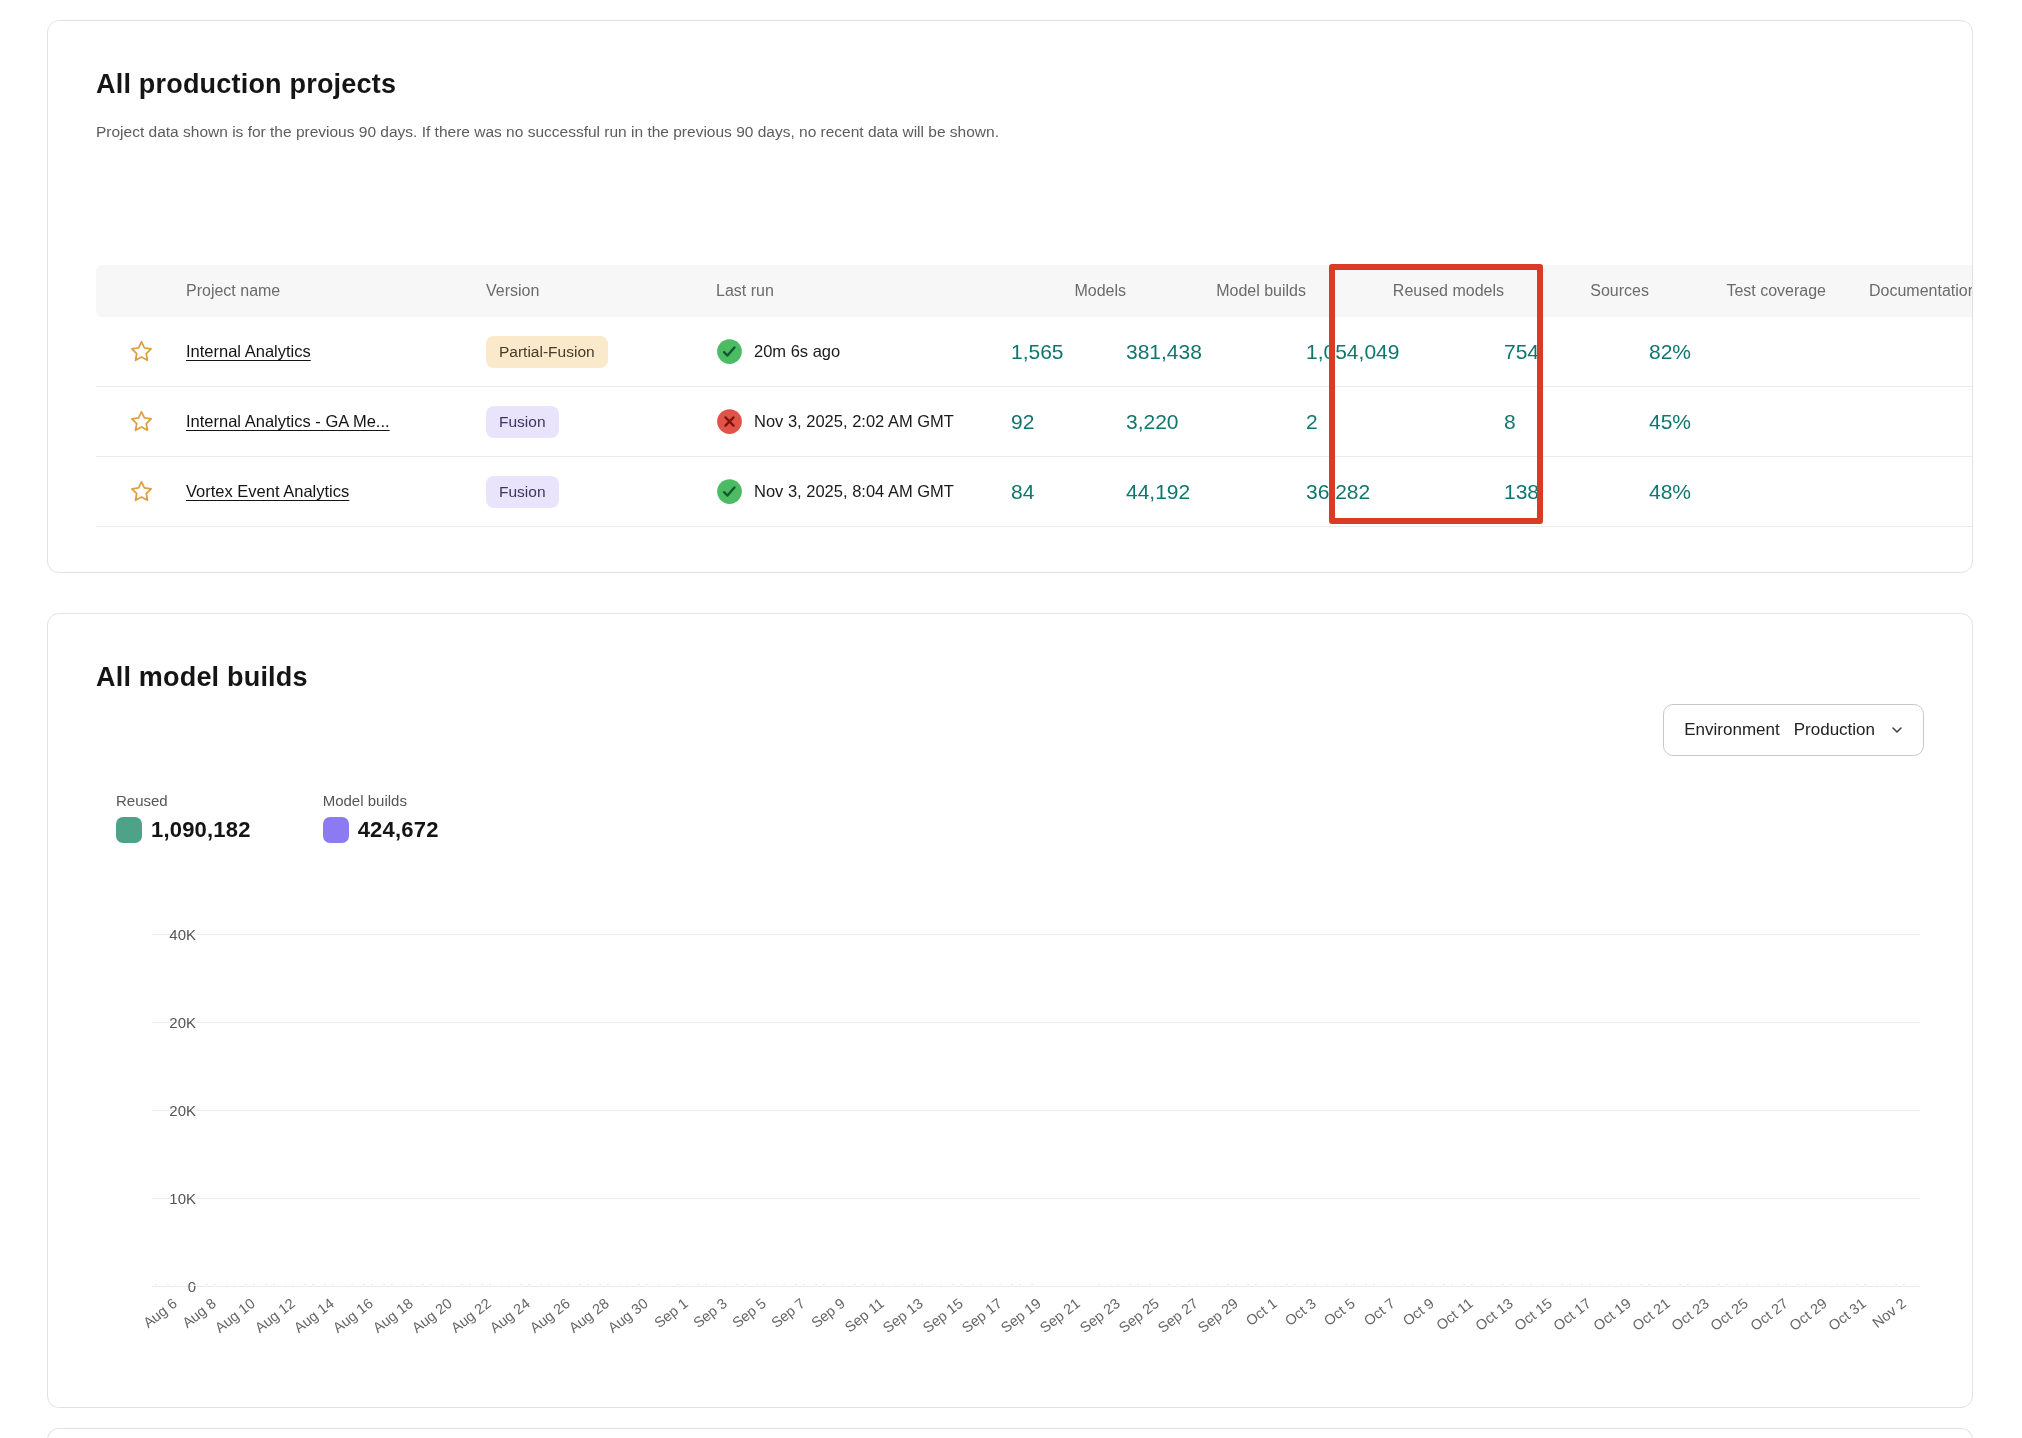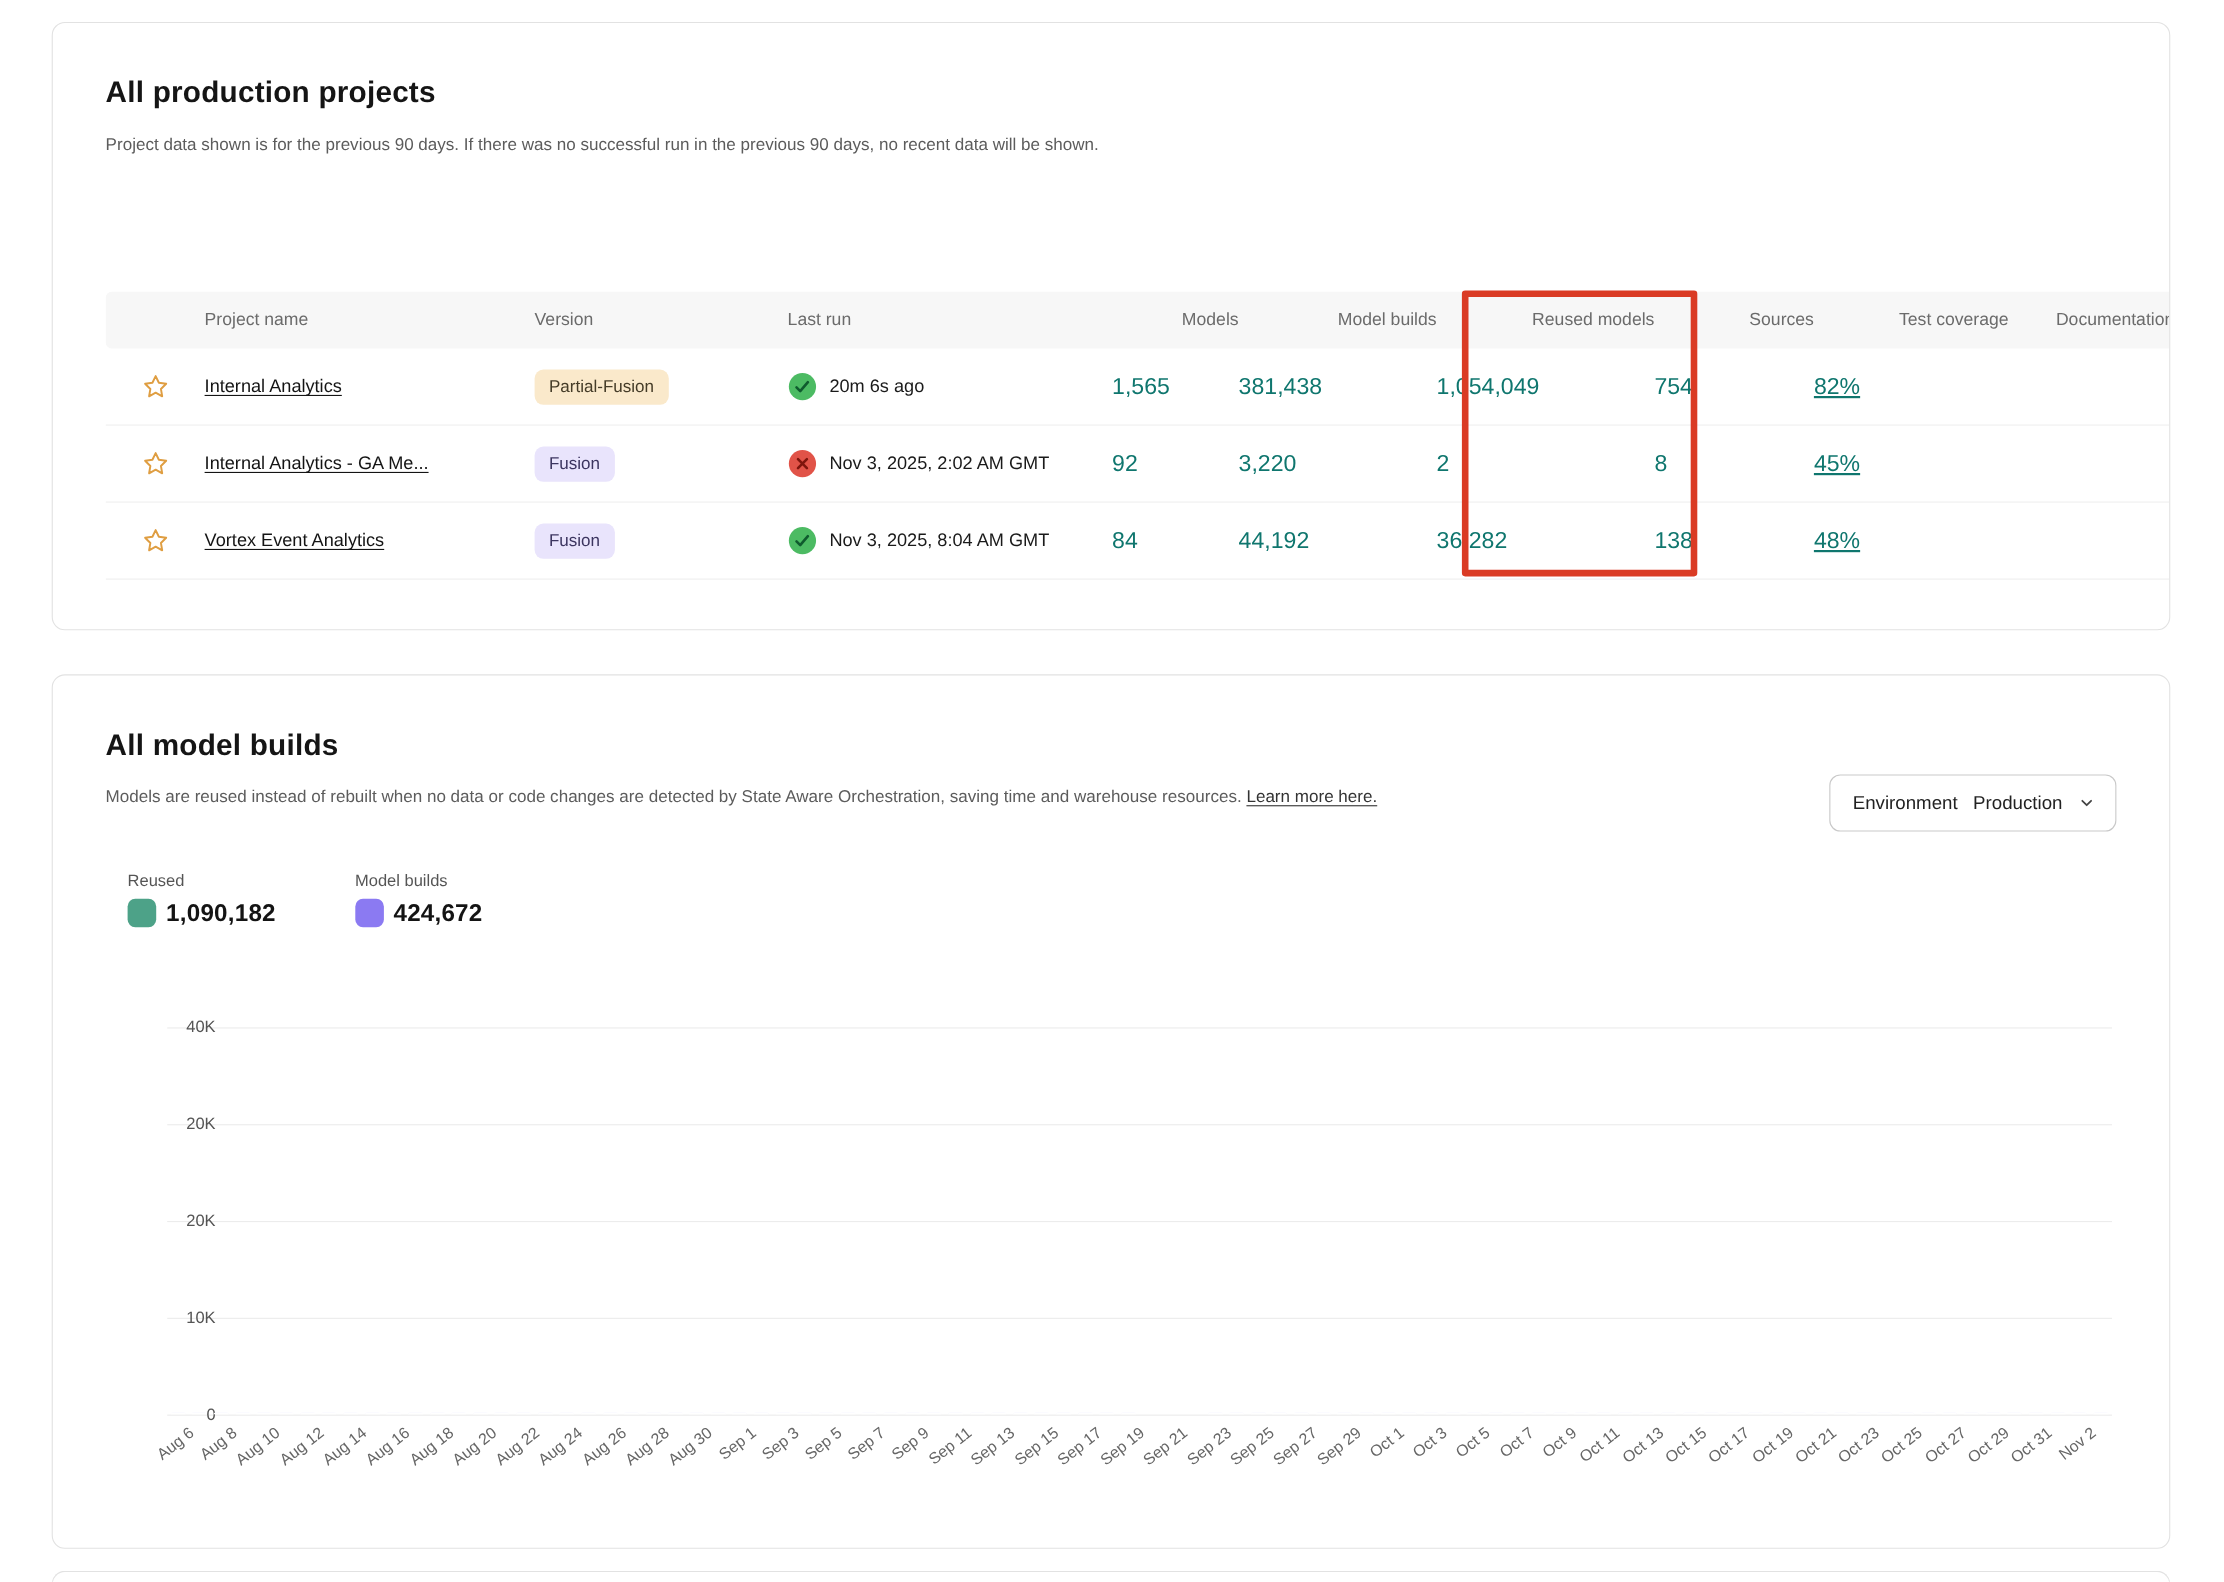--- a/index.html
+++ b/index.html
@@ -24,21 +24,21 @@
 
   
   .table-wrap { position:absolute; left:48px; top:244px; right:0; overflow:hidden; }
   .t-row { display:grid; grid-template-columns:90px 300px 230px 295px 115px 180px 198px 145px 185px 160px;
            align-items:center; }
   .t-head { height:52px; background:#f7f7f7; border-radius:6px 0 0 6px; }
   .t-head .hcell { font-size:16px; color:#6b6b6b; }
   .t-body .t-row { height:70px; border-bottom:1px solid #ebebeb; background:#fff; }
   .num { text-align:left; font-size:21px; color:#0f766e; }
   .hnum { text-align:right; }
-  .cell-cov { padding-right:32px;text-decoration:underline; }
+  .cell-cov { padding-right:32px; }
   .hcov { padding-right:8px; }
   .hdoc { padding-left:35px; }
   .star-cell { display:flex; justify-content:center; }
   .name-link { font-size:16.5px; color:#141414; text-decoration:underline; text-underline-offset:3px; cursor:pointer; }
   .badge { display:inline-block; font-size:15.5px; padding:7px 13px; border-radius:8px; font-weight:400; }
   .badge.partial { background:#fae9cb; color:#453c28; }
   .badge.fusion  { background:#e9e4fc; color:#3c3560; }
   .lastrun { display:flex; align-items:center; gap:11px; overflow:hidden; }
   .lastrun .lr-text { font-size:16.5px; color:#1a1a1a; white-space:nowrap; overflow:hidden; max-width:250px; }
 
@@ -171,24 +171,20 @@
           <div></div>
         </div>
       </div>
   </div>
 
   <div class="annotation-box"></div>
 </section>
 
 <section class="card" id="builds-card">
   <h2 class="card-title" style="top:48px;">All model builds</h2>
-  <p class="card-sub" style="top:102px;">
-    <span>Models are reused instead of rebuilt when no data or code changes are detected by State Aware Orchestration, saving time and warehouse resources.</span>
-    <span class="learn-link">Learn more here.</span>
-  </p>
 
   <div class="env-select">
     <span>Environment</span>
     <span class="env-val">Production</span>
     <span style="display:flex;">
       <svg width="16" height="16" viewBox="0 0 24 24" fill="none" stroke="#444" stroke-width="2.4" stroke-linecap="round" stroke-linejoin="round">
         <path d="M6 9l6 6 6-6"></path>
       </svg>
     </span>
   </div>

